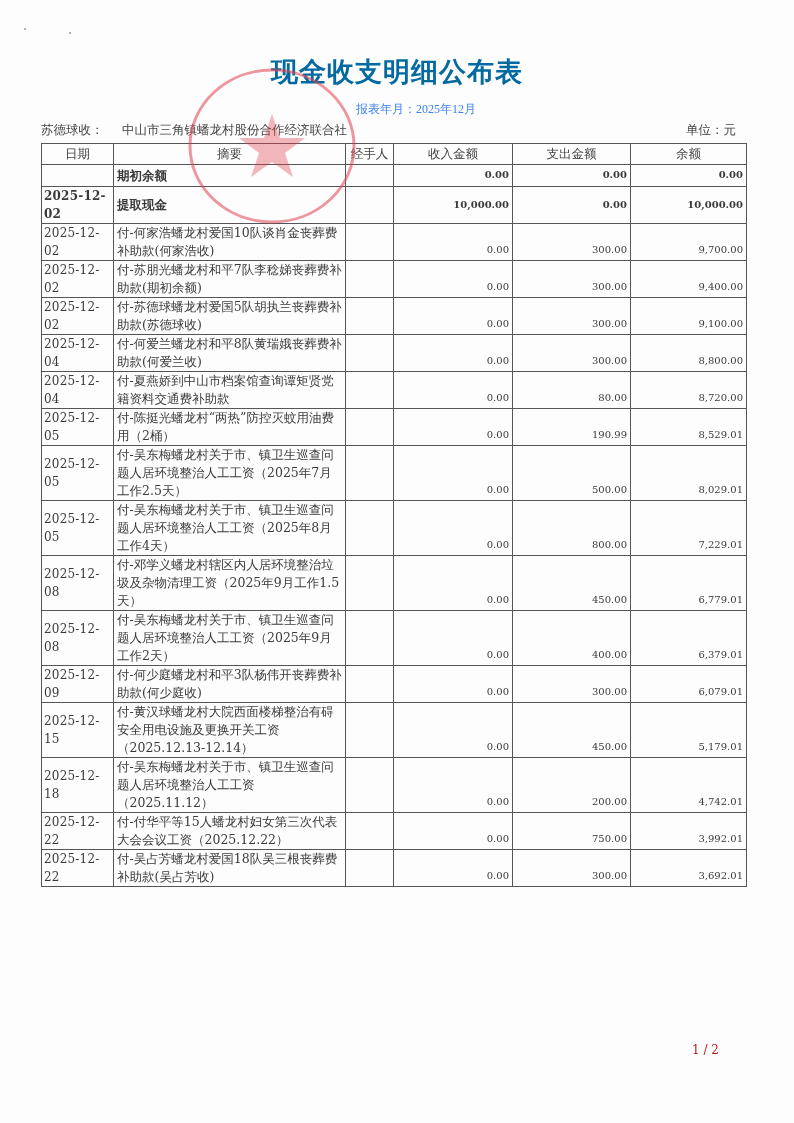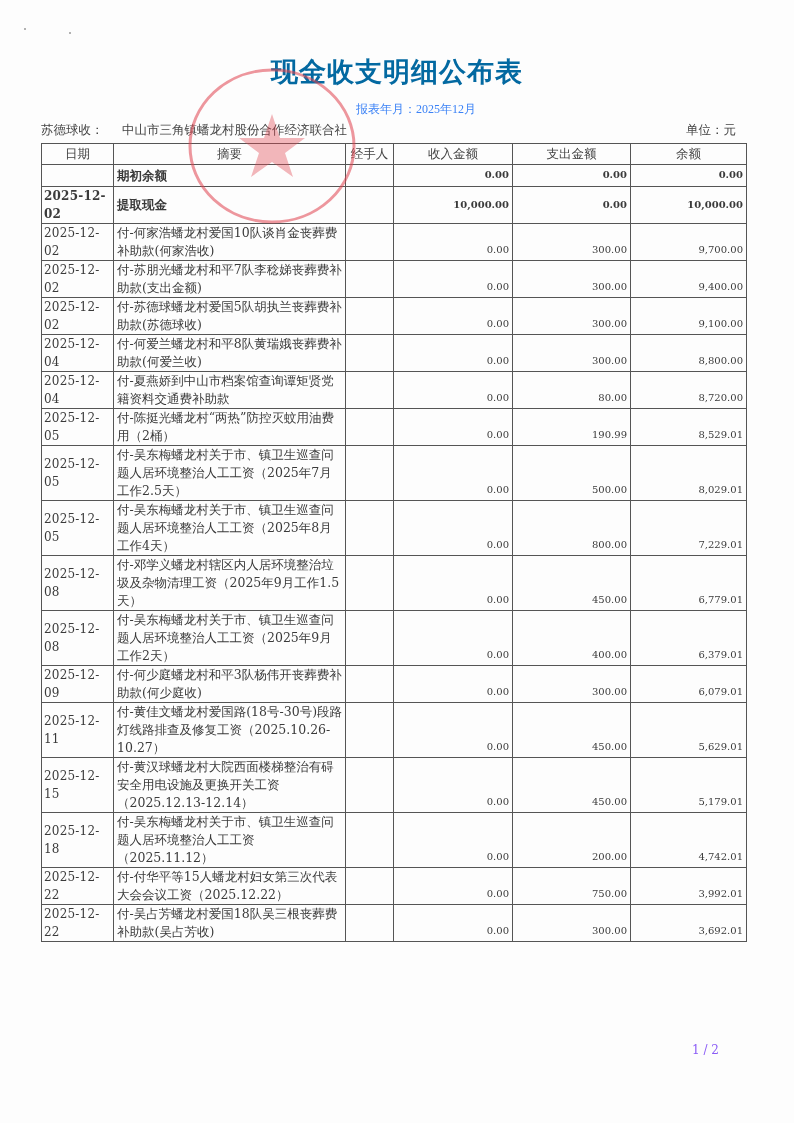--- a/index.html
+++ b/index.html
@@ -25,21 +25,21 @@
   td, th { border: 1px solid #555; padding: 0 3px; line-height: 18px; vertical-align: middle; }
   th { font-weight: normal; height: 20px; color: #444; }
   td.date { text-align: left; padding: 0 2px; font-size: 12px; letter-spacing: 0.2px; }
   td.summary { text-align: left; }
   td.num { text-align: right; vertical-align: bottom; padding-bottom: 1px; font-size: 10px; }
   tr.short td { height: 20px; font-weight: bold; }
   tr.short td.num { vertical-align: middle; }
   .stamp {
     position: absolute; left: 185px; top: 66px; width: 175px; height: 160px; pointer-events: none; opacity: 0.55;
   }
-  .page-num { position: absolute; top: 1043px; left: 692px; font-size: 12px; color: #8b5cf6; }
+  .page-num { position: absolute; top: 1043px; left: 692px; font-size: 12px; color: #b91c1c; }
 </style>
 </head>
 <body>
 
 <div class="speck" style="left:24px;top:28px;"></div>
 <div class="speck" style="left:69px;top:32px;"></div>
 
 <div class="title">现金收支明细公布表</div>
 <div class="period">报表年月：2025年12月</div>
 
@@ -88,21 +88,21 @@
       <tr>
         <td class="date">2025-12-02</td>
         <td class="summary">付-何家浩蟠龙村爱国10队谈肖金丧葬费补助款(何家浩收)</td>
         <td class="handler"></td>
         <td class="num">0.00</td>
         <td class="num">300.00</td>
         <td class="num">9,700.00</td>
       </tr>
       <tr>
         <td class="date">2025-12-02</td>
-        <td class="summary">付-苏朋光蟠龙村和平7队李稔娣丧葬费补助款(支出金额)</td>
+        <td class="summary">付-苏朋光蟠龙村和平7队李稔娣丧葬费补助款(期初余额)</td>
         <td class="handler"></td>
         <td class="num">0.00</td>
         <td class="num">300.00</td>
         <td class="num">9,400.00</td>
       </tr>
       <tr>
         <td class="date">2025-12-02</td>
         <td class="summary">付-苏德球蟠龙村爱国5队胡执兰丧葬费补助款(苏德球收)</td>
         <td class="handler"></td>
         <td class="num">0.00</td>
@@ -165,28 +165,20 @@
         <td class="num">400.00</td>
         <td class="num">6,379.01</td>
       </tr>
       <tr>
         <td class="date">2025-12-09</td>
         <td class="summary">付-何少庭蟠龙村和平3队杨伟开丧葬费补助款(何少庭收)</td>
         <td class="handler"></td>
         <td class="num">0.00</td>
         <td class="num">300.00</td>
         <td class="num">6,079.01</td>
-      </tr>
-      <tr>
-        <td class="date">2025-12-11</td>
-        <td class="summary">付-黄佳文蟠龙村爱国路(18号-30号)段路灯线路排查及修复工资（2025.10.26-10.27）</td>
-        <td class="handler"></td>
-        <td class="num">0.00</td>
-        <td class="num">450.00</td>
-        <td class="num">5,629.01</td>
       </tr>
       <tr>
         <td class="date">2025-12-15</td>
         <td class="summary">付-黄汉球蟠龙村大院西面楼梯整治有碍安全用电设施及更换开关工资（2025.12.13-12.14）</td>
         <td class="handler"></td>
         <td class="num">0.00</td>
         <td class="num">450.00</td>
         <td class="num">5,179.01</td>
       </tr>
       <tr>

